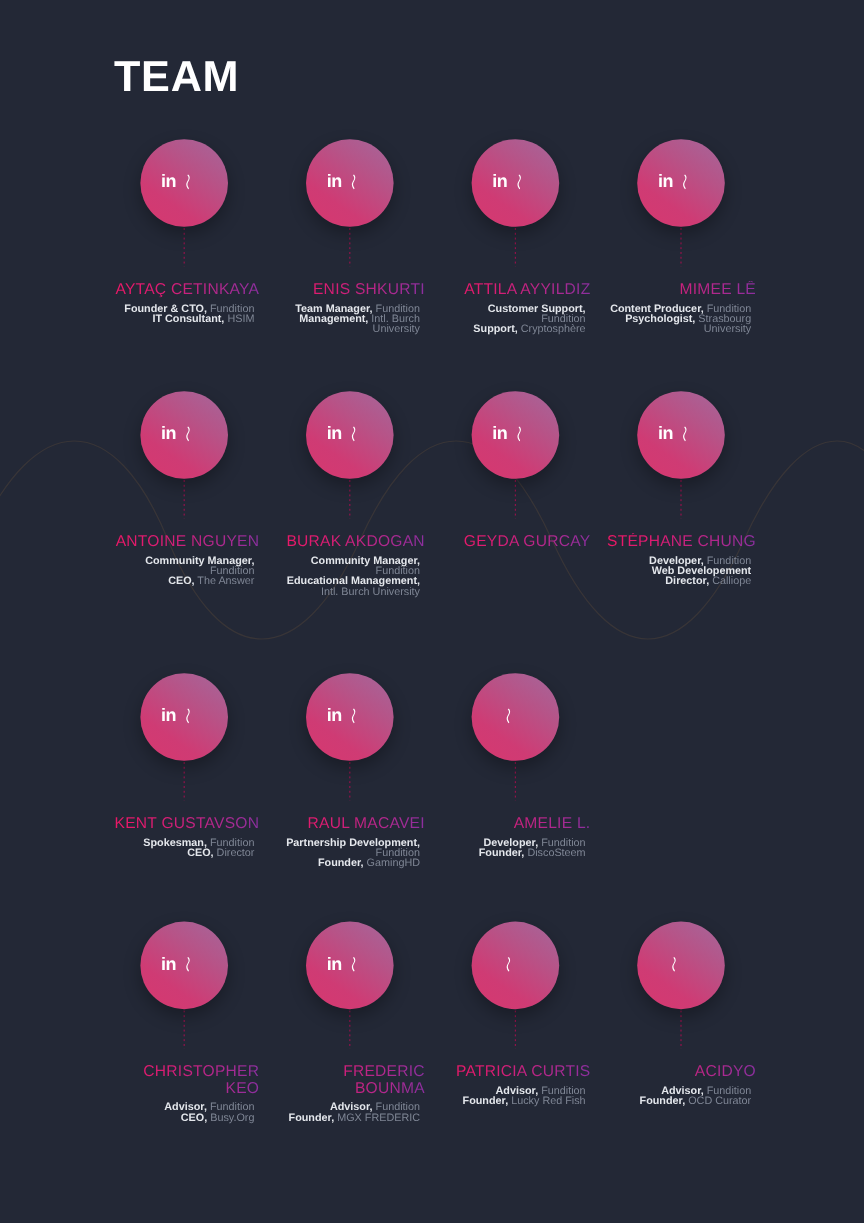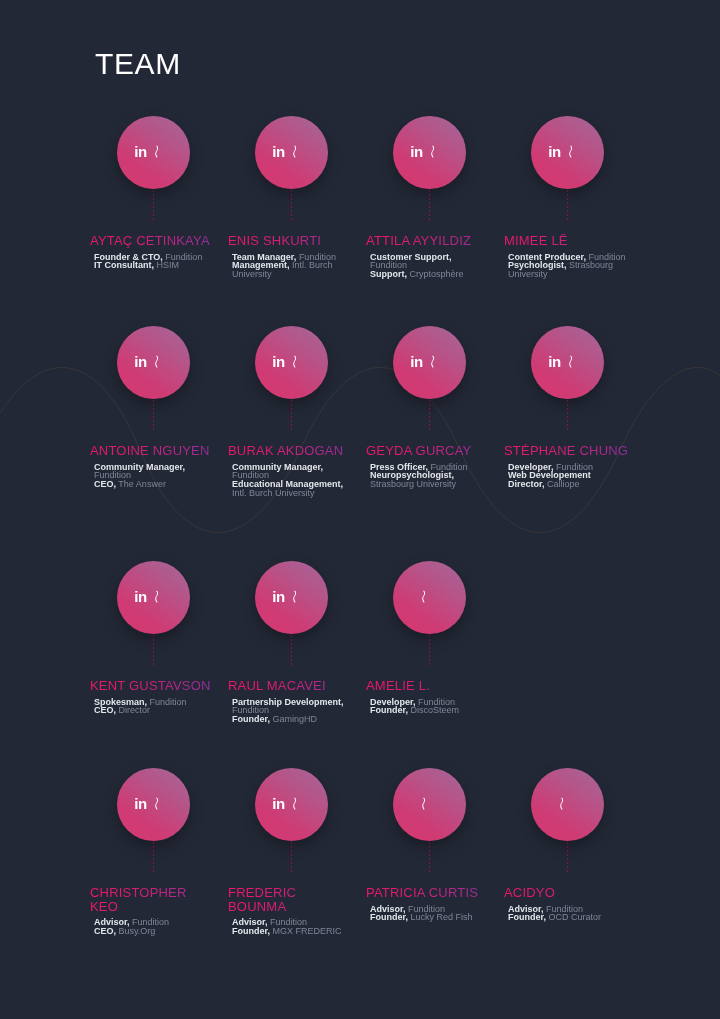--- a/index.html
+++ b/index.html
@@ -8,27 +8,27 @@
     width:720px;height:1019px;overflow:hidden;
     font-family:"Liberation Sans",sans-serif;
     -webkit-font-smoothing:antialiased;
   }
   .page{position:relative;width:720px;height:1019px;overflow:hidden;background:#232836;}
 
   
   .bg-waves{position:absolute;left:0;top:300px;width:720px;height:260px;pointer-events:none;z-index:0;opacity:1;}
 
   
-  .title{position:absolute;left:95px;top:48px;font-size:30px;line-height:32px;font-weight:400;
+  .title{position:absolute;left:95px;top:48px;font-size:36px;line-height:32px;font-weight:700;
          color:#ffffff;letter-spacing:0.6px;z-index:3;}
 
   
   .rows{position:absolute;left:0;top:0;width:720px;z-index:2;}
   .row{position:absolute;left:84px;width:552px;display:flex;justify-content:flex-start;}
-  .card{width:138px;text-align:left;position:relative;}
+  .card{width:138px;text-align:right;position:relative;}
 
   
   .avatar{position:relative;width:73px;height:73px;margin:0 auto;border-radius:50%;}
   .av-ring{position:absolute;inset:0;border-radius:50%;
     background:linear-gradient(215deg,#a4679b 0%,#b75387 35%,#cf3b74 70%,#d6386f 100%);
     box-shadow:0 6px 14px rgba(0,0,0,.30);}
   .av-inner{position:absolute;inset:5px;border-radius:50%;overflow:hidden;}
   .av-icons{position:absolute;left:0;top:0;width:73px;height:73px;
             display:flex;align-items:center;justify-content:center;gap:6px;z-index:4;}
   .in-icon{font-family:"Liberation Sans",sans-serif;font-weight:700;font-size:15px;line-height:15px;
@@ -197,24 +197,20 @@
               <span class="in-icon">in</span>
               <svg class="steem-icon" viewBox="0 0 24 24">
                 <g fill="#ffffff">
                   <path d="M5.3 3.4c1.6 2.2 1.5 4.2 0 6.4-1.6 2.3-1.7 4.6 0 7.1.5.8.3 1.2-.5 1.6-1.1-1.5-2-3-2-4.9 0-1.6.8-2.9 1.6-4.2 1.2-1.9 1.2-3.4-.2-5.2-.3-.4-.2-.7.6-.8z"></path>
                 </g>
               </svg>
             </div>
           </div>
           <div class="connector"></div>
           <div class="pname">GEYDA GURCAY</div>
-          <div class="roles">
-            <span class="role"><span class="r-title">Press Officer,</span> <span class="r-org">Fundition</span></span>
-            <span class="role"><span class="r-title">Neuropsychologist,</span> <span class="r-org">Strasbourg University</span></span>
-          </div>
         </div>
         <div class="card">
           <div class="avatar">
             <div class="av-ring"></div>
             <div class="av-inner"></div>
             <div class="av-icons">
               <span class="in-icon">in</span>
               <svg class="steem-icon" viewBox="0 0 24 24">
                 <g fill="#ffffff">
                   <path d="M5.3 3.4c1.6 2.2 1.5 4.2 0 6.4-1.6 2.3-1.7 4.6 0 7.1.5.8.3 1.2-.5 1.6-1.1-1.5-2-3-2-4.9 0-1.6.8-2.9 1.6-4.2 1.2-1.9 1.2-3.4-.2-5.2-.3-.4-.2-.7.6-.8z"></path>

